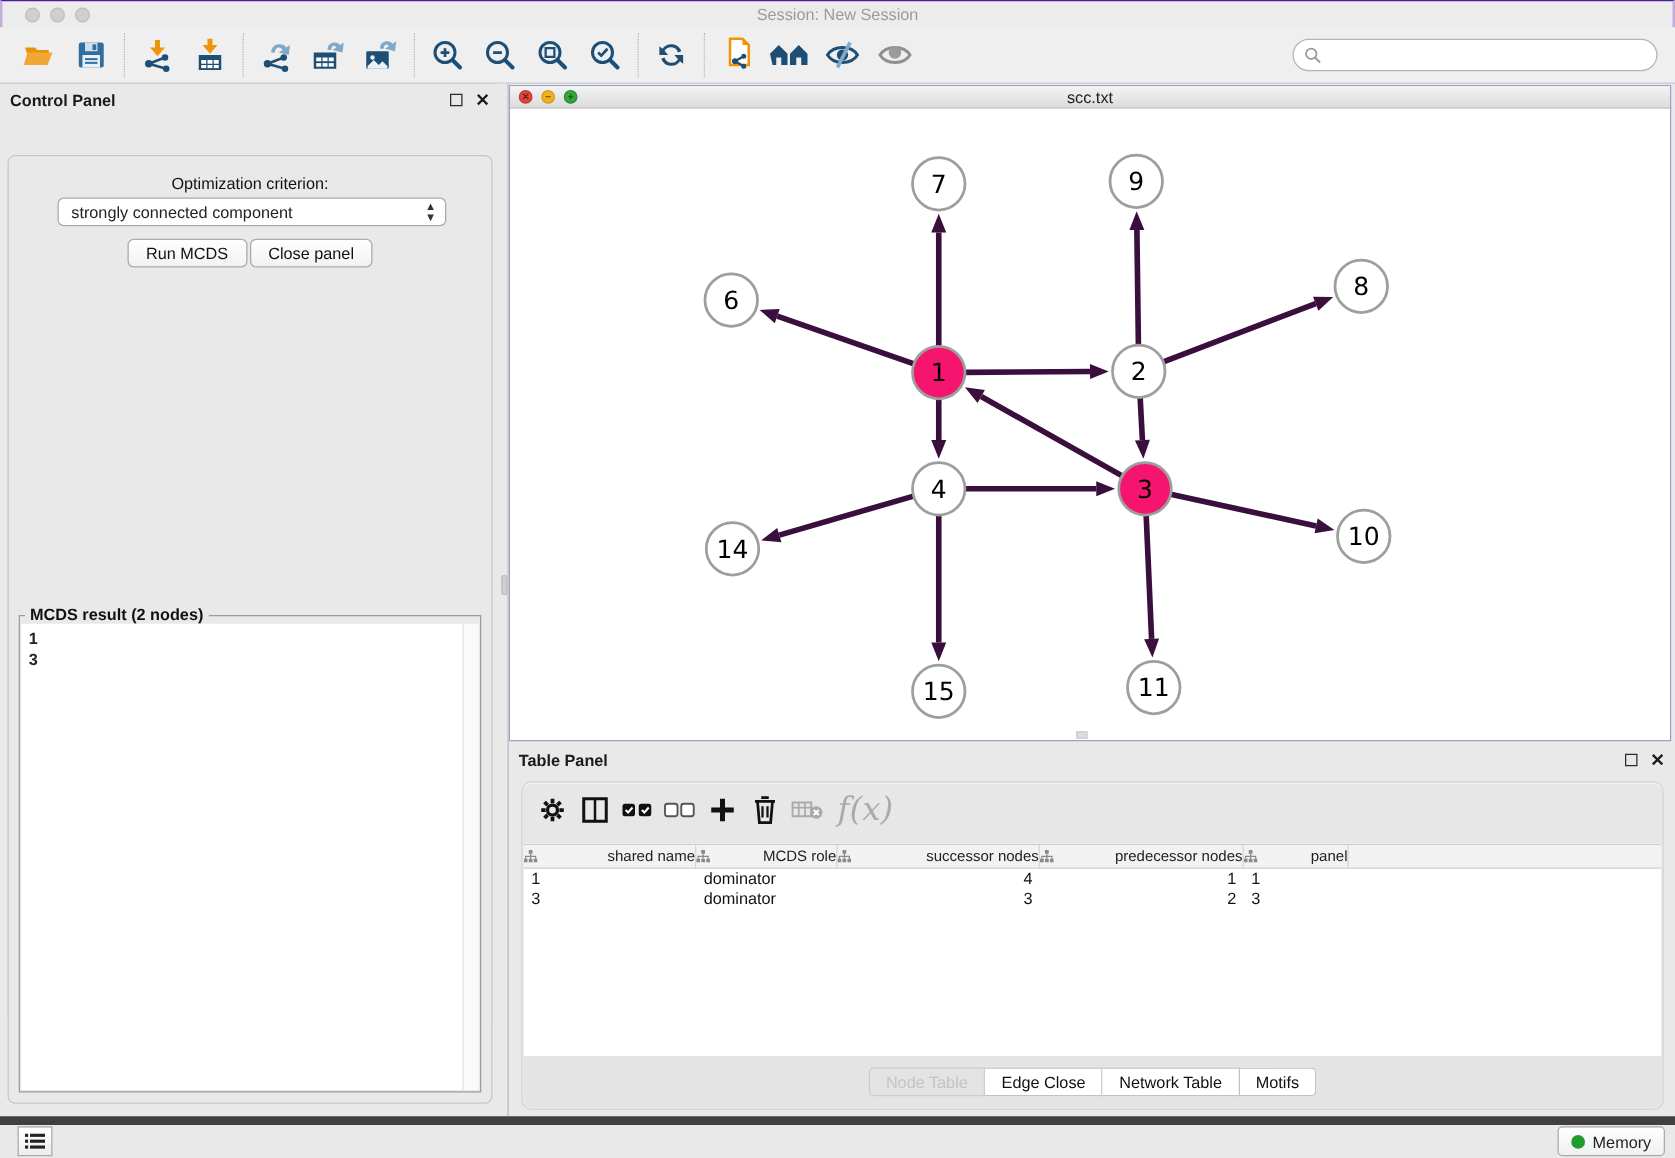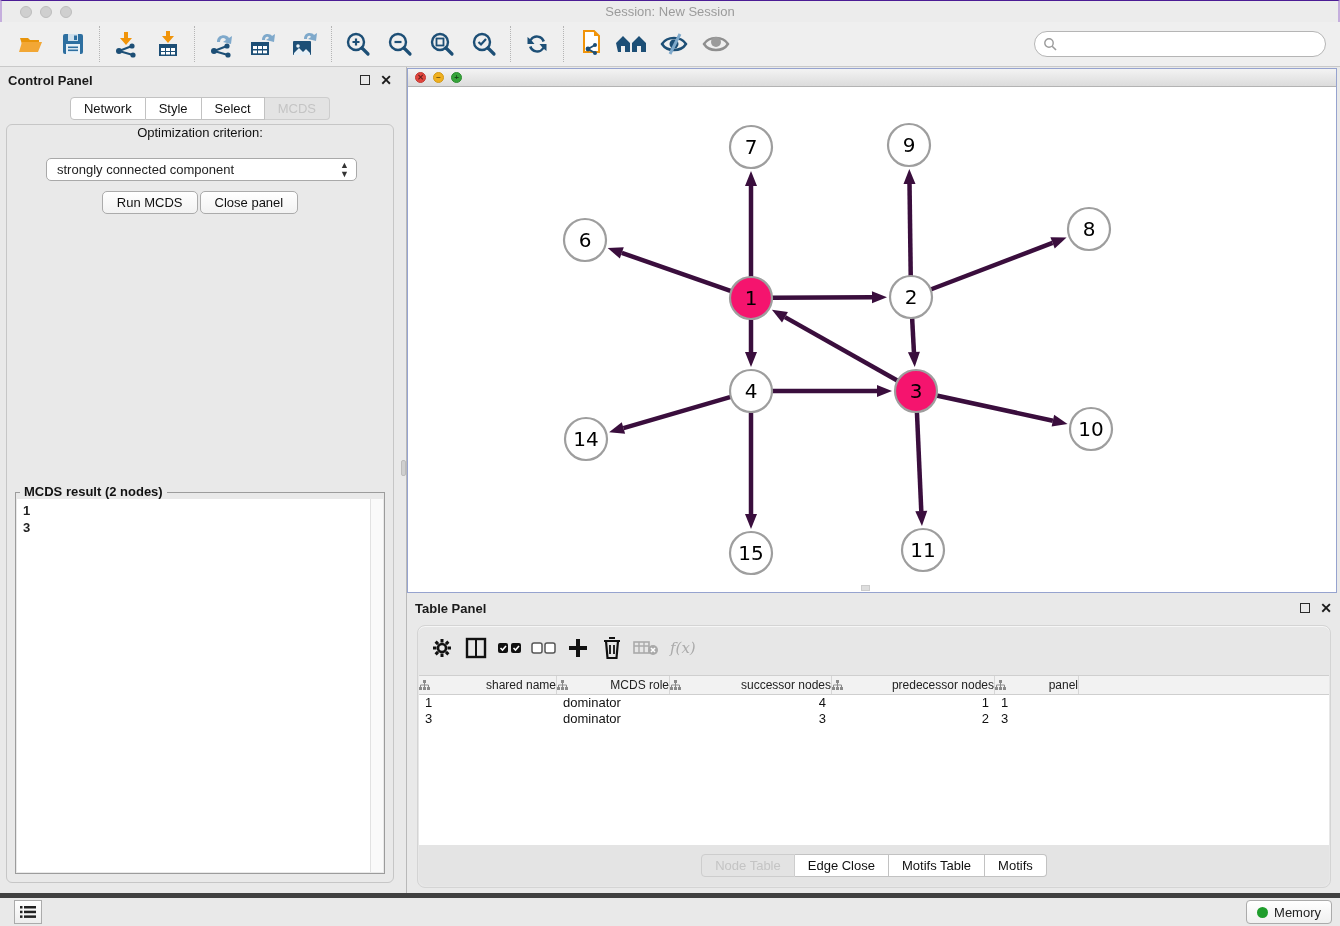--- a/index.html
+++ b/index.html
@@ -38,21 +38,21 @@
   .ph-close { font-size:14px; font-weight:bold; color:#1a1a1a; line-height:10px; }
 
   .seg-tabs { display:flex; justify-content:center; margin-top:4px; }
   .seg-tab { background:#fff; border:1px solid #c2c2c2; border-left:none; padding:3px 13px; font-size:13px; color:#111; }
   .seg-tab:first-child { border-left:1px solid #c2c2c2; border-radius:4px 0 0 4px; }
   .seg-tab:last-child { border-radius:0 4px 4px 0; }
   .seg-tab.active { background:#e3e3e3; color:#c4c4c4; border-color:#cdcdcd; }
 
   .cp-body { position:absolute; left:6px; right:6px; top:57px; bottom:10px;
     background:#e9e9e9; border:1px solid #c6c6c6; border-radius:6px; }
-  .opt-label { text-align:center; margin-top:0; font-size:13px; color:#111; }
+  .opt-label { text-align:center; margin-top:14px; font-size:13px; color:#111; }
   .select { position:absolute; left:39px; top:33px; width:311px; height:23px; background:#fff;
     border:1px solid #a9a9a9; border-radius:5px; display:flex; align-items:center; padding:0 22px 0 10px; font-size:13px; }
   .select .chevrons { position:absolute; right:7px; top:2px; font-size:9px; color:#333; line-height:9px; text-align:center; }
   .btn-row { position:absolute; left:0; right:0; top:66px; display:flex; justify-content:center; gap:2px; }
   .push-btn { background:linear-gradient(#ffffff,#f2f2f2); border:1px solid #ababab; border-radius:5px;
     padding:3px 14px; font-size:13px; color:#111; }
 
   .result-group { position:absolute; left:8px; right:8px; top:367px; bottom:8px; border:1px solid #9c9c9c;font-weight:bold; }
   .result-legend { position:absolute; left:4px; top:-9px; background:#e9e9e9; padding:0 4px; font-size:13px; color:#111; }
   .result-text { position:absolute; left:1px; right:14px; top:6px; bottom:1px; background:#fff;
@@ -72,35 +72,35 @@
   .net-title { position:absolute; left:0; right:0; text-align:center; font-size:13px; color:#222; }
   .net-canvas { position:absolute; left:0; top:18px; right:0; bottom:0; background:#fff; }
   .net-grip { position:absolute; left:453px; bottom:1px; width:9px; height:6px; background:#dedede; border:1px solid #cccccc; }
 
   
   .table-panel { position:absolute; left:407px; top:528px; width:933px; height:298px; }
   .tp-inner { position:absolute; left:10px; right:9px; top:30px; bottom:5px; background:#e7e7e7;
     border:1px solid #d4d4d4; border-radius:8px; box-shadow:inset 0 1px 0 #f6f6f6; }
   .tp-toolbar { height:44px; display:flex; align-items:center; padding-left:10px; gap:6px; }
   .tp-icon { width:28px; height:28px; display:flex; align-items:center; justify-content:center; }
-  .fx-label { font-family:"DejaVu Serif", serif; font-style:italic; font-size:15px; color:#aaaaaa; margin-left:4px; }
+  .fx-label { font-family:"DejaVu Serif", serif; font-style:italic; font-size:26px; color:#aaaaaa; margin-left:4px; }
 
   .grid-wrap { position:absolute; left:1px; right:1px; top:49px; bottom:42px; background:#fff; overflow:hidden; }
   .grid-header { display:flex; height:20px; border-top:1px solid #cfcfcf; border-bottom:1px solid #cfcfcf; background:#f2f2f2; }
   .gh-cell { display:flex; align-items:center; justify-content:space-between; gap:5px; font-size:12px; color:#222;
     border-right:1px solid #d6d6d6; height:100%; }
   .grid-row { display:flex; height:16px; font-size:13px; color:#111; }
   .gr-cell { padding:0 6px; overflow:hidden; white-space:nowrap; }
 
   .tp-footer { position:absolute; left:1px; right:1px; bottom:1px; height:41px; background:#e4e4e4;
     border-radius:0 0 8px 8px; display:flex; align-items:center; justify-content:center; }
 
   
   .statusbar { position:absolute; left:0; top:893px; width:1340px; height:33px; background:#e9e9e9;
-    border-top:5px solid #404040; display:flex; align-items:center; padding:0 8px; }
+    border-top:7px solid #404040; display:flex; align-items:center; padding:0 8px; }
   .sb-btn { width:28px; height:24px; background:linear-gradient(#ffffff,#ededed); border:1px solid #ababab;
     display:flex; align-items:center; justify-content:center; margin-left:6px; }
   .sb-spacer { flex:1; }
   .memory-btn { height:24px; background:linear-gradient(#ffffff,#f0f0f0); border:1px solid #ababab; border-radius:4px;
     display:flex; align-items:center; gap:6px; padding:0 10px; font-size:13px; }
   .mem-dot { width:11px; height:11px; border-radius:50%; background:#1f9d2c; }
 
   svg { display:block; }
 </style>
 </head>
@@ -260,26 +260,20 @@
 
 <div class="main">
 
   <div class="control-panel">
     <div class="panel-head">
       <span class="title">Control Panel</span>
       <span class="spacer"></span>
       <span class="ph-float"></span>
       <span class="ph-close">✕</span>
     </div>
-    <div class="seg-tabs">
-        <div class="seg-tab">Network</div>
-        <div class="seg-tab">Style</div>
-        <div class="seg-tab">Select</div>
-        <div class="seg-tab active">MCDS</div>
-      </div>
     <div class="cp-body">
       <div class="opt-label">Optimization criterion:</div>
       <div class="select">
         <span>strongly connected component</span>
         <span class="chevrons">▲<br>▼</span>
       </div>
       <div class="btn-row">
         <button class="push-btn">Run MCDS</button>
         <button class="push-btn">Close panel</button>
       </div>
@@ -294,20 +288,21 @@
 
   <div class="v-divider">
     <div class="v-grip"></div>
   </div>
 
   <div class="net-window">
     <div class="net-titlebar">
       <div class="nt-dot nt-red">✕</div>
       <div class="nt-dot nt-yellow">−</div>
       <div class="nt-dot nt-green">+</div>
+      <div class="net-title">scc.txt</div>
     </div>
     <div class="net-canvas">
       <svg width="928" height="506" viewBox="0 0 928 506">
           <line x1="343" y1="190" x2="343" y2="99" stroke="#3a0e3d" stroke-width="4.5"></line>
           <polygon points="343,84 349,99 337,99" fill="#3a0e3d"></polygon>
           <line x1="323.1752536154717" y1="204.07328138371903" x2="213.81738614269537" y2="165.86390600166465" stroke="#3a0e3d" stroke-width="4.5"></line>
           <polygon points="199.65685301088945,160.91624984717825 215.79644860448994,160.19969274894228 211.8383236809008,171.528119254387" fill="#3a0e3d"></polygon>
           <line x1="363.9995898557659" y1="210.86875256340147" x2="464.0007616964347" y2="210.24374523939727" stroke="#3a0e3d" stroke-width="4.5"></line>
           <polygon points="479.0004687362675,210.1499970703983 464.0382609640343,216.2436280553304 463.96326242883515,204.24386242346415" fill="#3a0e3d"></polygon>
           <line x1="343" y1="232" x2="343" y2="265" stroke="#3a0e3d" stroke-width="4.5"></line>
@@ -485,21 +480,21 @@
               <div class="gr-cell" style="width: 162px; text-align: right;">3</div>
               <div class="gr-cell" style="width: 163px; text-align: right;">2</div>
               <div class="gr-cell" style="width: 84px; text-align: left;">3</div>
             </div>
           </div>
       </div>
       <div class="tp-footer">
         <div class="seg-tabs" style="margin-top:0">
             <div class="seg-tab active">Node Table</div>
             <div class="seg-tab">Edge Close</div>
-            <div class="seg-tab">Motifs Table</div>
+            <div class="seg-tab">Network Table</div>
             <div class="seg-tab">Motifs</div>
           </div>
       </div>
     </div>
   </div>
 </div>
 
 <div class="statusbar">
   <div class="sb-btn">
     <svg width="16" height="14" viewBox="0 0 16 14">

